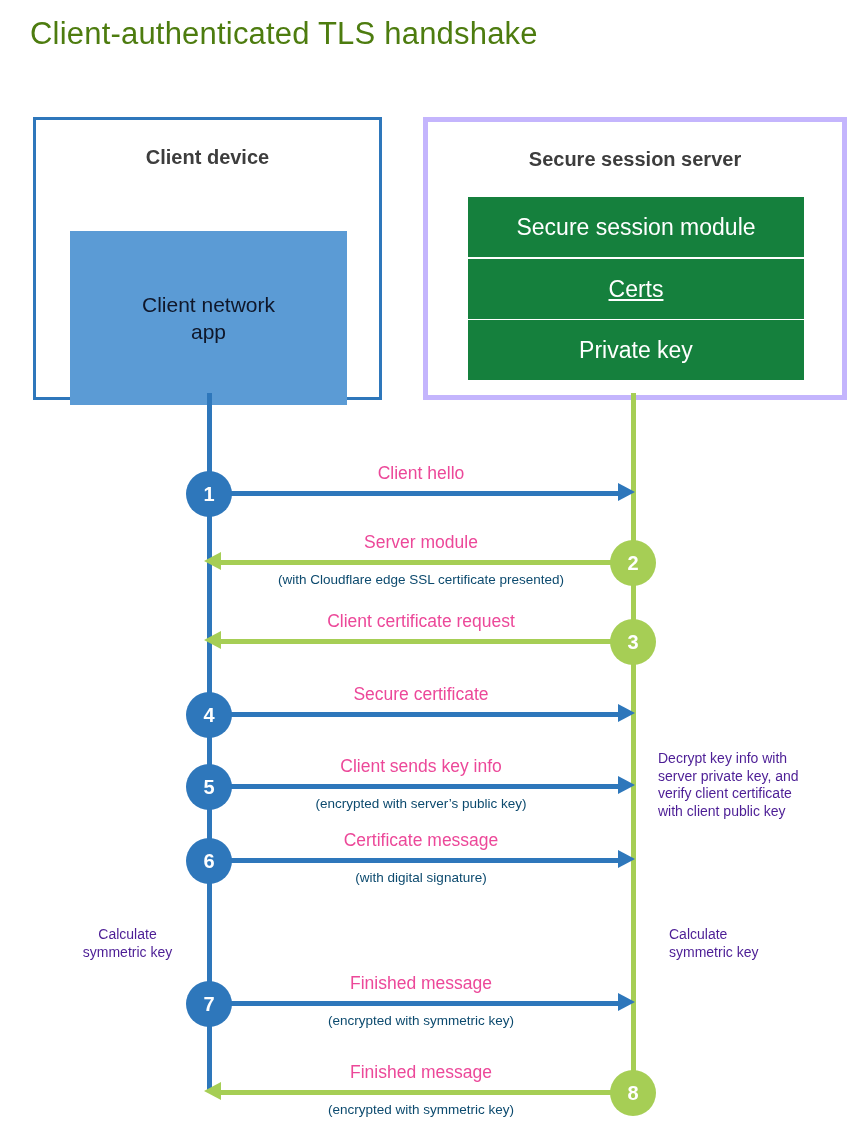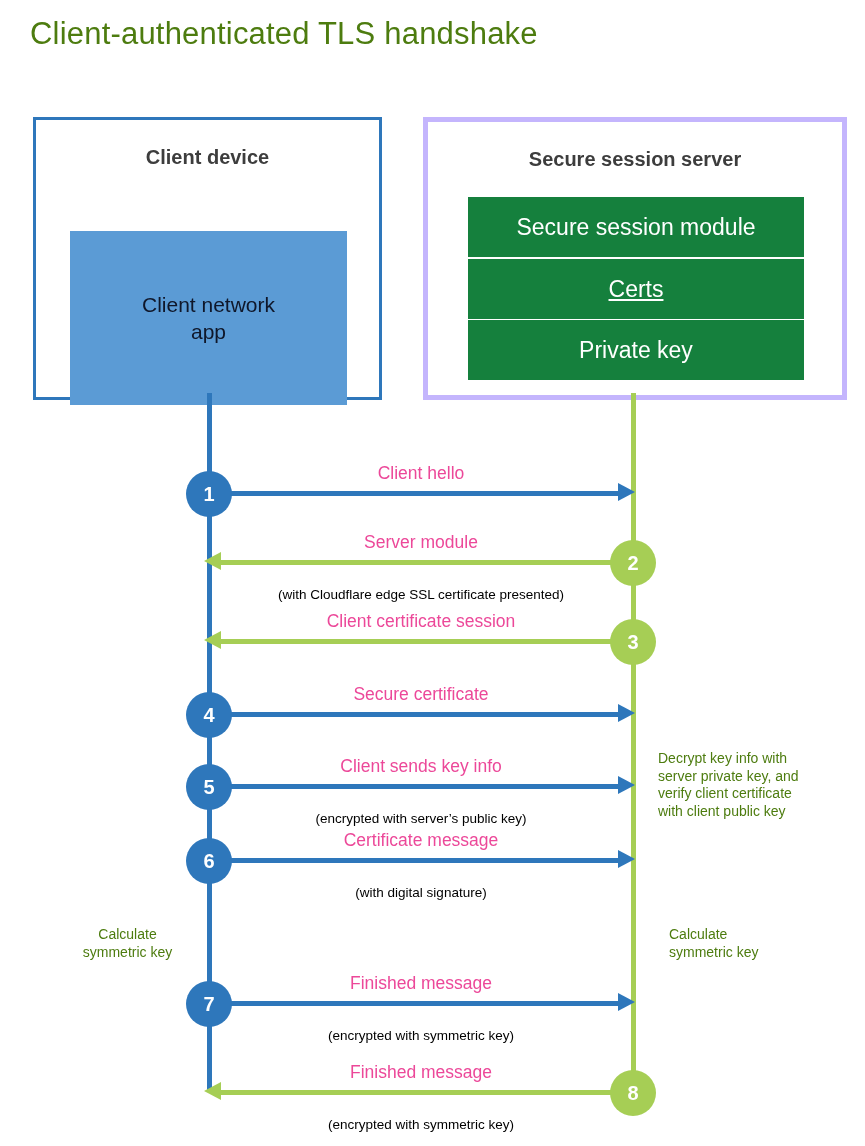--- a/index.html
+++ b/index.html
@@ -50,25 +50,25 @@
   .shaft.green { left:221px; width:412px; background:#a6ce55; }
   .head { position:absolute; top:-11px; width:0; height:0; z-index:2;
           border-top:9px solid transparent; border-bottom:9px solid transparent; }
   .head.right { left:618px; border-left:17px solid #2e77bb; }
   .head.left  { left:204px; border-right:17px solid #a6ce55; }
   .msg-label {
     position:absolute; left:209px; top:-31px; width:424px; text-align:center;
     font-size:17.5px; color:#ec4899;
   }
   .msg-sublabel {
-    position:absolute; left:209px; top:24px; width:424px; text-align:center;
-    font-size:13.5px; color:#000000;
+    position:absolute; left:209px; top:9px; width:424px; text-align:center;
+    font-size:13.5px; color:#0c4a6e;
   }
   
-  .note { position:absolute; font-size:14px; color:#4d7c0f; line-height:17.5px;
+  .note { position:absolute; font-size:14px; color:#4c1d95; line-height:17.5px;
           white-space:pre-line; }
   .note-decrypt { left:658px; top:750px; width:185px; text-align:left; }
   .note-calc-left { left:70px; top:926px; width:115px; text-align:center; }
   .note-calc-right { left:669px; top:926px; width:115px; text-align:left; }
 </style>
 </head>
 <body>
 
 <div class="canvas">
 
@@ -100,21 +100,21 @@
 
   <div class="msg" style="top:563px">
     <div class="msg-label">Server module</div>
     <div class="shaft green"></div>
     <div class="head left"></div>
     <div class="msg-sublabel">(with Cloudflare edge SSL certificate presented)</div>
     <div class="step-circle green">2</div>
   </div>
 
   <div class="msg" style="top:642px">
-    <div class="msg-label">Client certificate session</div>
+    <div class="msg-label">Client certificate request</div>
     <div class="shaft green"></div>
     <div class="head left"></div>
     <div class="step-circle green">3</div>
   </div>
 
   <div class="msg" style="top:715px">
     <div class="msg-label">Secure certificate</div>
     <div class="shaft blue"></div>
     <div class="head right"></div>
     <div class="step-circle blue">4</div>

